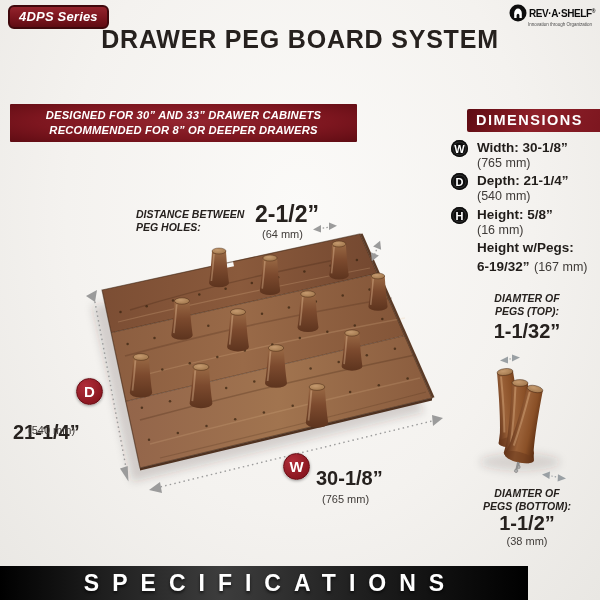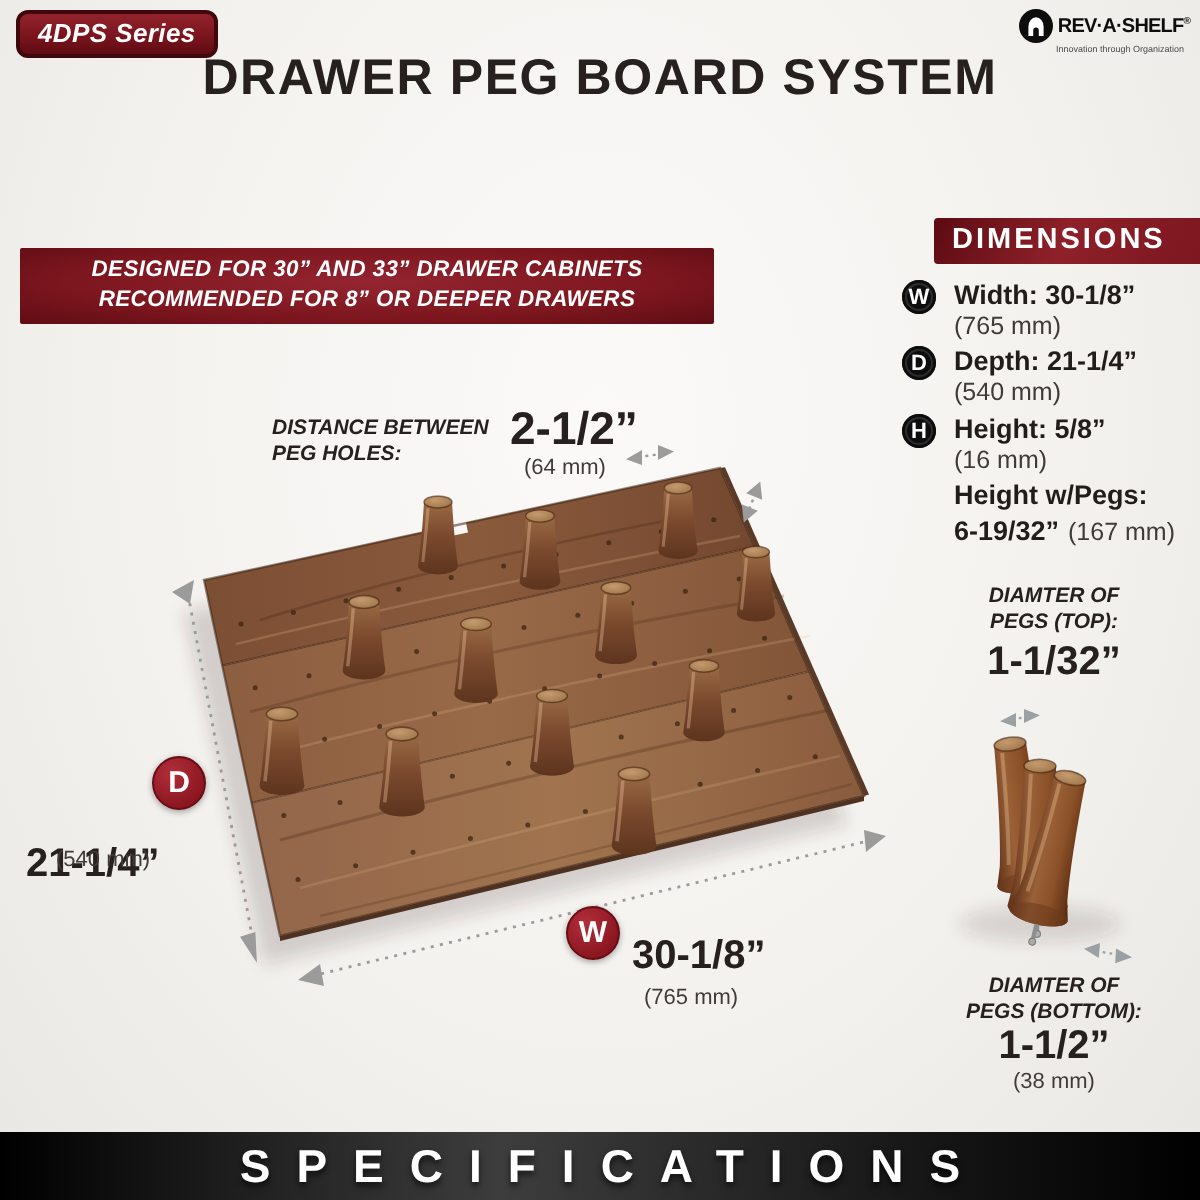--- a/index.html
+++ b/index.html
@@ -27,21 +27,21 @@
   .logo-tagline{ font-size:4.5px; color:#4a4a4a; margin-top:0px; text-align:right; padding-right:3px; }
 
   .page-title{ left:0; top:25px; width:100%; text-align:center;
     font-weight:bold; font-size:25px; letter-spacing:.8px; color:#26211e; }
   .page-subtitle{ left:0; top:53px; width:100%; text-align:center;
     font-weight:bold; font-size:15px; letter-spacing:.4px; color:#2a2522; }
   .page-subtitle .bullet{ color:#8e1f27; padding:0 4px; }
 
   
   .banner{
-    left:10px; top:124px; width:347px; height:38px; border-radius:1px;
+    left:10px; top:104px; width:347px; height:38px; border-radius:1px;
     background: radial-gradient(ellipse at 50% 45%, #942530 0%, #7d161f 60%, #5f0c13 100%);
     color:#fff; font-style:italic; font-weight:bold; font-size:11.2px; letter-spacing:.2px;
     display:flex; flex-direction:column; align-items:center; justify-content:center; line-height:15px;
     text-align:center;
   }
 
   
   .dim-heading{
     left:451px; top:109px; width:144px; height:23px; border-radius:2px;
     background: linear-gradient(115deg,#5d0b12 0%,#8e2029 45%,#7a151e 100%);
@@ -77,21 +77,21 @@
   .width-metric{ left:322px; top:493px; font-size:11px; color:#3f3b38; }
 
   
   .pegpanel-text{ left:462px; width:130px; text-align:center; }
   .peg-label{ font-style:italic; font-weight:bold; font-size:10.5px; line-height:12.5px; color:#26211e; }
   .peg-value{ font-weight:bold; font-size:20px; }
   .peg-metric{ font-size:11px; color:#3f3b38; }
 
   
   .footer-bar{
-    left:0; top:566px; width:600px; height:34px;
+    left:0; top:566px; width:528px; height:34px;
     background: linear-gradient(90deg,#000 0%,#222 22%,#3d3d3d 42%,#1b1b1b 72%,#000 100%);
     color:#fff; font-weight:bold; font-size:23px; letter-spacing:13px; text-indent:13px;
     display:flex; align-items:center; justify-content:center;
     text-shadow:0 2px 3px rgba(0,0,0,.65);
   }
 
   svg.scene{ position:absolute; left:0; top:0; }
 </style>
 </head>
 <body>

